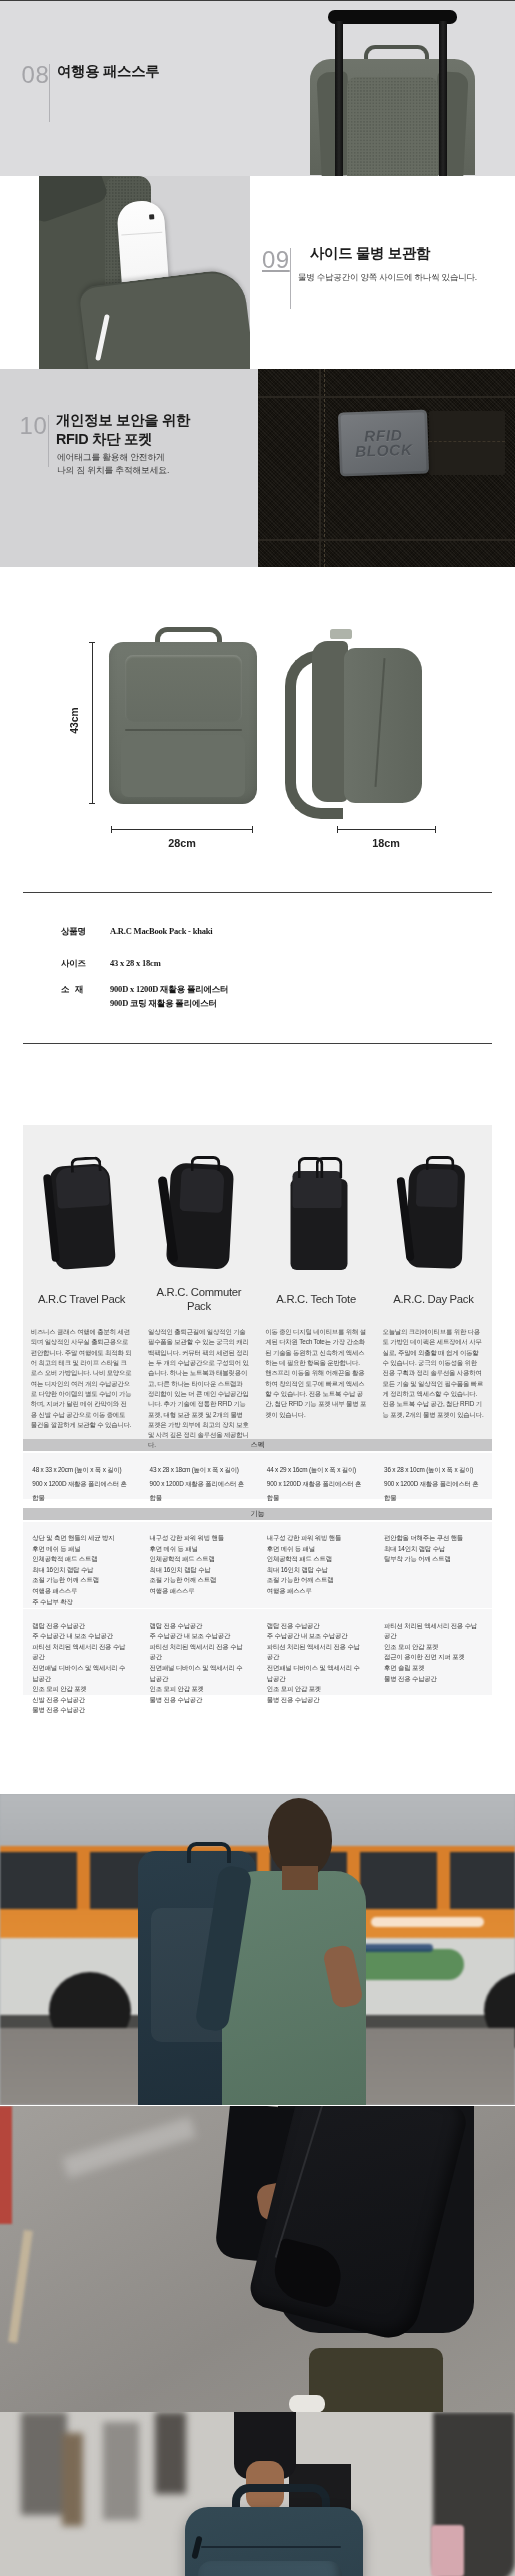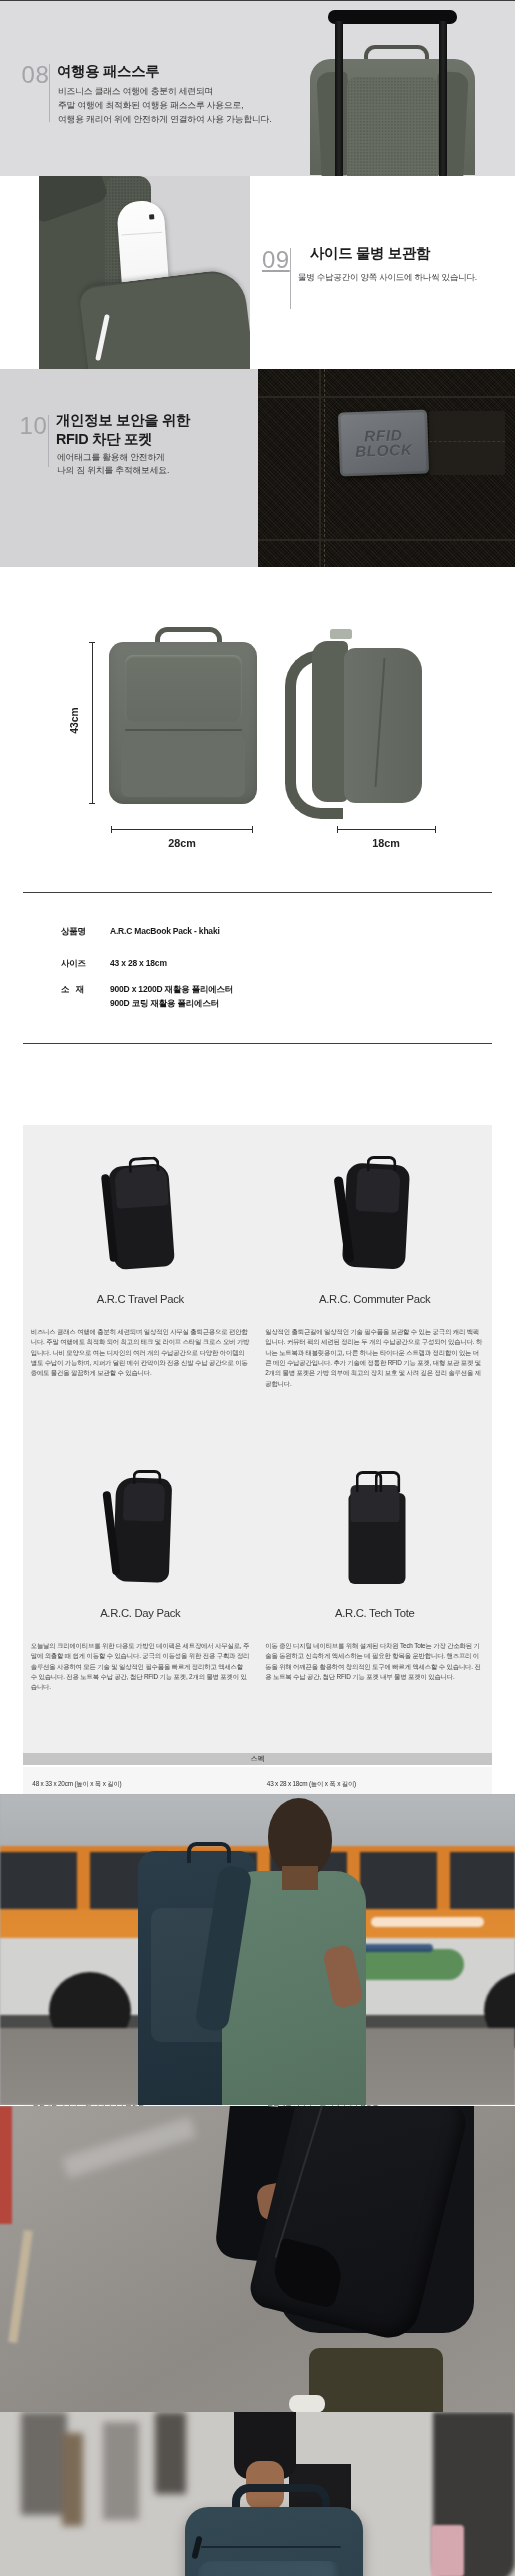--- a/index.html
+++ b/index.html
@@ -27,29 +27,29 @@
       transform:rotate(-2deg);box-shadow:inset 0 0 0 2.6px rgba(0,0,0,0.12), 0 2.1px 5.2px rgba(0,0,0,0.5);}
   #rfid-label span{font-size:15.5px;line-height:15.5px;font-weight:800;font-style:italic;color:#4c5055;
       text-shadow:0 0.5px 0 rgba(255,255,255,0.18);letter-spacing:0.5px;}
 
   
   #dims{top:567px;left:0;width:515px;height:326px;background:#fff;overflow:hidden;}
   .mline{background:#2e2e2e;}
   .dim-label{font-size:10.3px;font-weight:700;color:#222;}
 
   
-  #info{top:926px;left:0;width:421px;height:93px;}
+  #info{top:926px;left:0;width:421px;height:93px;font-family:Liberation Serif, serif;}
   .info-row{position:absolute;left:0;width:515px;height:11.3px;}
   .info-label{position:absolute;left:61px;width:47px;font-size:8.5px;font-weight:700;color:#191919;letter-spacing:-0.2px;white-space:pre;}
   .info-value{position:absolute;left:110px;font-size:8.5px;font-weight:700;color:#191919;letter-spacing:-0.2px;}
   .hr{position:absolute;left:23px;width:469px;height:1px;background:#3f3f3f;}
 
   
   #compare{top:1125px;left:23px;width:469px;}
-  .grid4{display:grid;grid-template-columns:repeat(2,1fr);column-gap:0;}
+  .grid4{display:grid;grid-template-columns:repeat(4,1fr);column-gap:0;}
   .prod-tile{height:314px;background:#efefef;position:relative;}
   .p-img{height:152px;position:relative;}
   .p-name{height:45px;display:flex;align-items:center;justify-content:center;text-align:center;
           font-size:11.3px;color:#333;line-height:13.4px;letter-spacing:-0.3px;padding:0 5.2px;}
   .p-desc{padding:5.2px 7.7px 0;font-size:6.4px;line-height:10.3px;color:#3d3d3d;letter-spacing:-0.2px;text-align:left;}
   .band{height:12px;background:#c5c5c6;display:flex;align-items:center;justify-content:center;
         font-size:7.2px;color:#2b2b2b;letter-spacing:-0.2px;}
   .tile{background:#f6f6f7;padding:10.3px 9.3px 0;box-sizing:border-box;}
   .tile .li{font-size:6.4px;color:#2f2f2f;letter-spacing:-0.2px;}
   .spec-tile{height:46px;}
@@ -85,25 +85,20 @@
         <div class="abs" style="left:125px;top:27px;width:31px;height:104px;background:#575c53;border-radius:5.2px 12.4px 0 0;transform:rotate(3deg);"></div>
         <div class="abs" style="left:37px;top:32px;width:91px;height:99px;background:#676c62;border-radius:9.3px 9.3px 0 0;background-image:radial-gradient(#595e55 0.6px,transparent 0.7px);background-size:3.1px 3.1px;"></div>
       </div>
       <div class="abs" style="left:70px;top:10.3px;width:129px;height:13.4px;background:#0c0c0c;border-radius:6.7px;"></div>
       <div class="abs" style="left:77px;top:20.6px;width:8.2px;height:156px;background:linear-gradient(90deg,#0f0f0f,#242424,#0f0f0f);"></div>
       <div class="abs" style="left:181px;top:20.6px;width:8.2px;height:156px;background:linear-gradient(90deg,#0f0f0f,#242424,#0f0f0f);"></div>
     </div>
     <div class="abs feat-num" style="left:21.6px;top:61px;">08</div>
     <div class="abs vline" style="left:49px;top:64px;height:58px;"></div>
     <div class="abs feat-title" style="left:57px;top:62px;">여행용 패스스루</div>
-    <div class="abs feat-body" style="left:58px;top:84px;">
-      <div>비즈니스 클래스 여행에 충분히 세련되며</div>
-      <div>주말 여행에 최적화된 여행용 패스스루 사용으로,</div>
-      <div>여행용 캐리어 위에 안전하게 연결하여 사용 가능합니다.</div>
-    </div>
   </div>
 
   <div id="s09" class="abs">
     <div class="abs" style="left:39px;top:0;width:211px;height:193px;background:#d3d3d5;overflow:hidden;">
       <div class="abs" style="left:0;top:0;width:111px;height:193px;background:#4d5249;border-radius:0 24px 0 0;"></div>
       <div class="abs" style="left:66px;top:0;width:46px;height:193px;background:#555a51;background-image:radial-gradient(#474c44 0.6px,transparent 0.7px);background-size:3.1px 3.1px;border-radius:12.4px;"></div>
       <div class="abs" style="left:-13.4px;top:-15.5px;width:77px;height:52px;background:#3e433c;transform:rotate(-20deg);border-radius:11.3px;"></div>
       <div class="abs" style="left:83px;top:25px;width:47px;height:170px;background:linear-gradient(180deg,#fdfdfd,#ededed);border-radius:21.6px 21.6px 8.2px 8.2px;transform:rotate(-4deg);box-shadow:1px 2.1px 5.2px rgba(0,0,0,0.25);">
         <div class="abs" style="left:3.1px;top:32px;width:41px;height:1px;background:#d9d9d9;"></div>
         <div class="abs" style="left:32px;top:14.4px;width:4.6px;height:4.6px;background:#2a2a2a;border-radius:1px;"></div>
@@ -224,41 +219,41 @@
             <div class="abs" style="left:30px;top:-2.1px;width:24px;height:12.4px;border:3.1px solid #121214;border-bottom:none;border-radius:7.2px 7.2px 0 0;"></div>
           </div>
         </div>
         <div class="p-name">A.R.C. Commuter Pack</div>
         <div class="p-desc">일상적인 출퇴근길에 일상적인 기술 필수품을 보관할 수 있는 궁극의 캐리 백팩입니다. 커뮤터 팩의 세련된 정리는 두 개의 수납공간으로 구성되어 있습니다. 하나는 노트북과 태블릿용이고, 다른 하나는 타이다운 스트랩과 정리함이 있는 더 큰 메인 수납공간입니다. 추가 기술에 정통한 RFID 기능 포켓, 대형 보관 포켓 및 2개의 물병 포켓은 가방 외부에 최고의 장치 보호 및 사려 깊은 정리 솔루션을 제공합니다.</div>
       </div>
 
       <div class="prod-tile">
         <div class="p-img">
           <div class="sil">
+            <div class="abs" style="left:12.4px;top:20.6px;width:57px;height:91px;background:#1b1b1d;border-radius:6.2px;"></div>
+            <div class="abs" style="left:14.4px;top:13.4px;width:49px;height:37px;background:#28282c;border-radius:5.2px 5.2px 3.1px 3.1px;"></div>
+            <div class="abs" style="left:19.6px;top:-1px;width:20.6px;height:17.5px;border:3.1px solid #121214;border-bottom:none;border-radius:7.2px 7.2px 0 0;"></div>
+            <div class="abs" style="left:38px;top:-1px;width:20.6px;height:17.5px;border:3.1px solid #121214;border-bottom:none;border-radius:7.2px 7.2px 0 0;"></div>
+          </div>
+        </div>
+        <div class="p-name">A.R.C. Tech Tote</div>
+        <div class="p-desc">이동 중인 디지털 네이티브를 위해 설계된 다차원 Tech Tote는 가장 간소화된 기술을 동원하고 신속하게 액세스하는 데 필요한 항목을 운반합니다. 핸즈프리 이동을 위해 어깨끈을 활용하여 창의적인 도구에 빠르게 액세스할 수 있습니다. 전용 노트북 수납 공간, 첨단 RFID 기능 포켓 내부 물병 포켓이 있습니다.</div>
+      </div>
+
+      <div class="prod-tile">
+        <div class="p-img">
+          <div class="sil">
             <div class="abs" style="left:12.4px;top:6.2px;width:56px;height:104px;background:#19191b;border-radius:17.5px 11.3px 11.3px 13.4px;transform:rotate(2deg);"></div>
             <div class="abs" style="left:21.6px;top:11.3px;width:41px;height:38px;background:#252529;border-radius:10.3px 8.2px 4.1px 4.1px;transform:rotate(2deg);"></div>
             <div class="abs" style="left:6.2px;top:18.5px;width:8.2px;height:84px;background:#101012;border-radius:4.1px;transform:rotate(-7deg);"></div>
             <div class="abs" style="left:31px;top:-2.1px;width:23px;height:11.3px;border:3.1px solid #121214;border-bottom:none;border-radius:6.7px 6.7px 0 0;"></div>
           </div>
         </div>
         <div class="p-name">A.R.C. Day Pack</div>
         <div class="p-desc">오늘날의 크리에이티브를 위한 다용도 가방인 데이팩은 세트장에서 사무실로, 주말에 외출할 때 쉽게 이동할 수 있습니다. 궁극의 이동성을 위한 전용 구획과 정리 솔루션을 사용하여 모든 기술 및 일상적인 필수품을 빠르게 정리하고 액세스할 수 있습니다. 전용 노트북 수납 공간, 첨단 RFID 기능 포켓, 2개의 물병 포켓이 있습니다.</div>
-      </div>
-
-      <div class="prod-tile">
-        <div class="p-img">
-          <div class="sil">
-            <div class="abs" style="left:12.4px;top:20.6px;width:57px;height:91px;background:#1b1b1d;border-radius:6.2px;"></div>
-            <div class="abs" style="left:14.4px;top:13.4px;width:49px;height:37px;background:#28282c;border-radius:5.2px 5.2px 3.1px 3.1px;"></div>
-            <div class="abs" style="left:19.6px;top:-1px;width:20.6px;height:17.5px;border:3.1px solid #121214;border-bottom:none;border-radius:7.2px 7.2px 0 0;"></div>
-            <div class="abs" style="left:38px;top:-1px;width:20.6px;height:17.5px;border:3.1px solid #121214;border-bottom:none;border-radius:7.2px 7.2px 0 0;"></div>
-          </div>
-        </div>
-        <div class="p-name">A.R.C. Tech Tote</div>
-        <div class="p-desc">이동 중인 디지털 네이티브를 위해 설계된 다차원 Tech Tote는 가장 간소화된 기술을 동원하고 신속하게 액세스하는 데 필요한 항목을 운반합니다. 핸즈프리 이동을 위해 어깨끈을 활용하여 창의적인 도구에 빠르게 액세스할 수 있습니다. 전용 노트북 수납 공간, 첨단 RFID 기능 포켓 내부 물병 포켓이 있습니다.</div>
       </div>
     </div>
 
     <div class="band mt17">스펙</div>
     <div class="grid4 mt3">
       <div class="tile spec-tile">
           <div class="li">48 x 33 x 20cm (높이 x 폭 x 길이)</div>
           <div class="li">900 x 1200D 재활용 폴리에스터 혼합물</div>
         </div>
       <div class="tile spec-tile">

